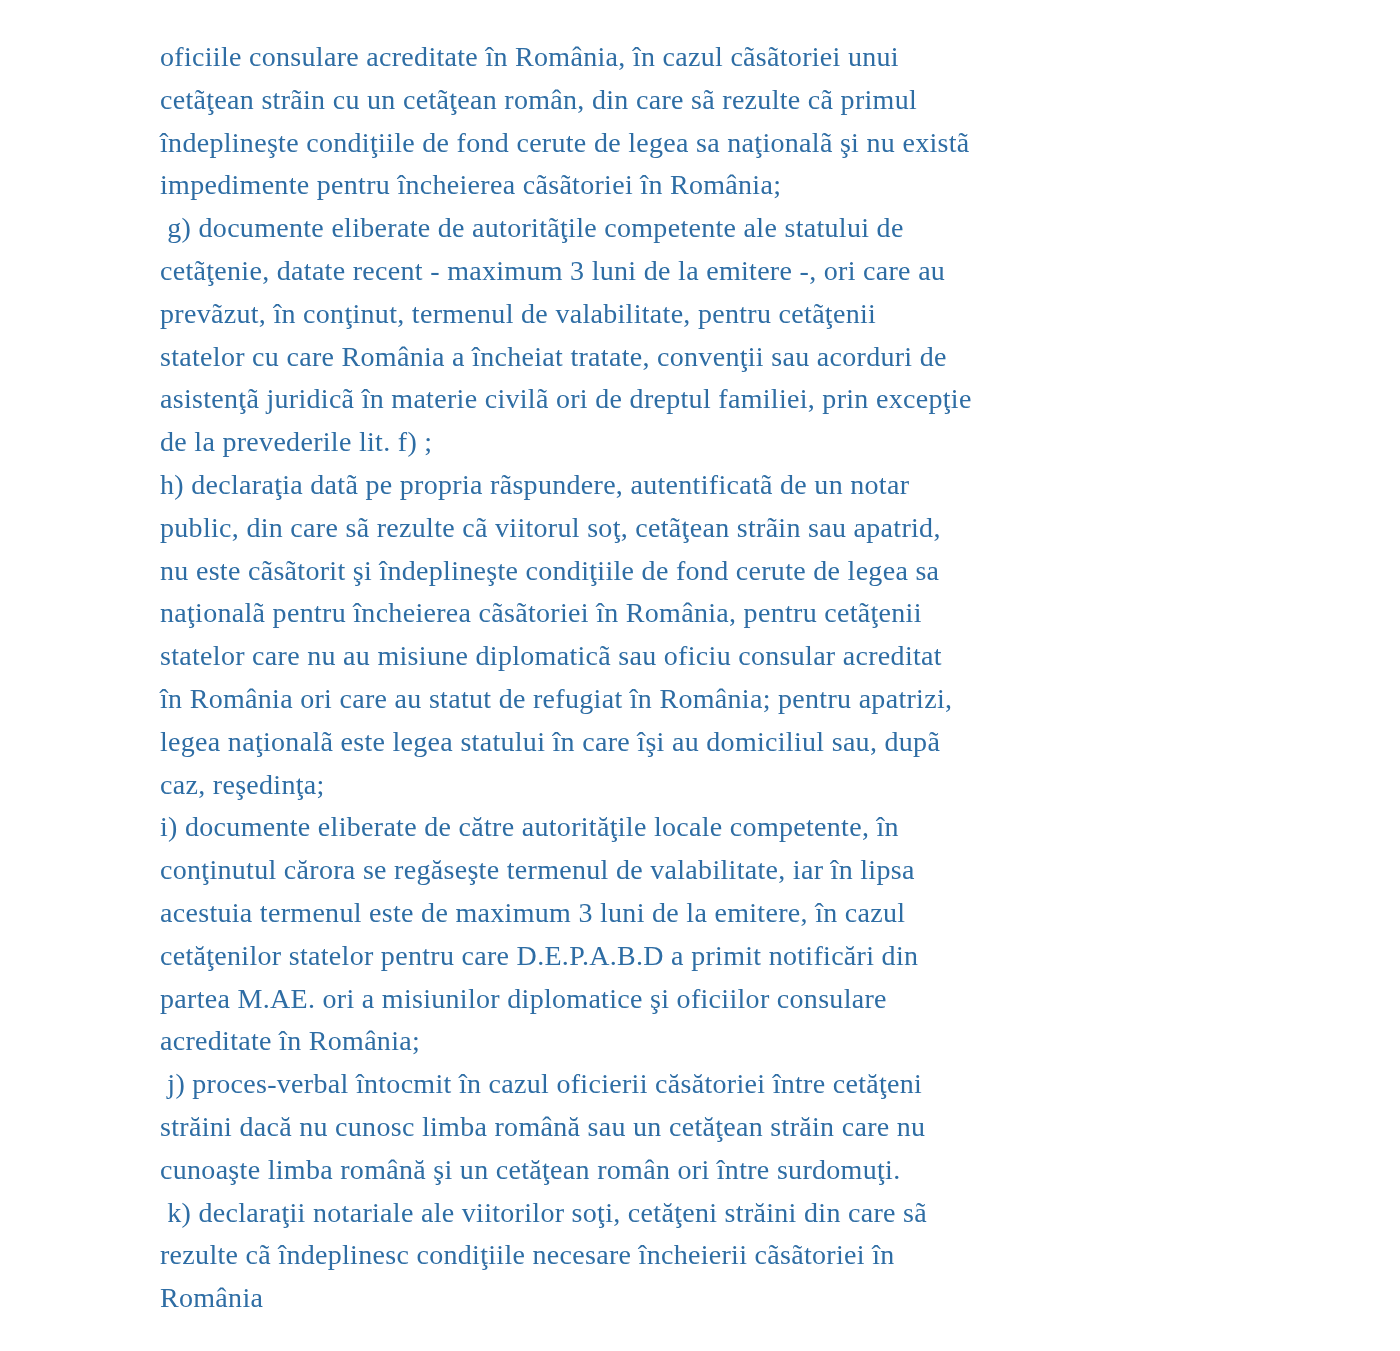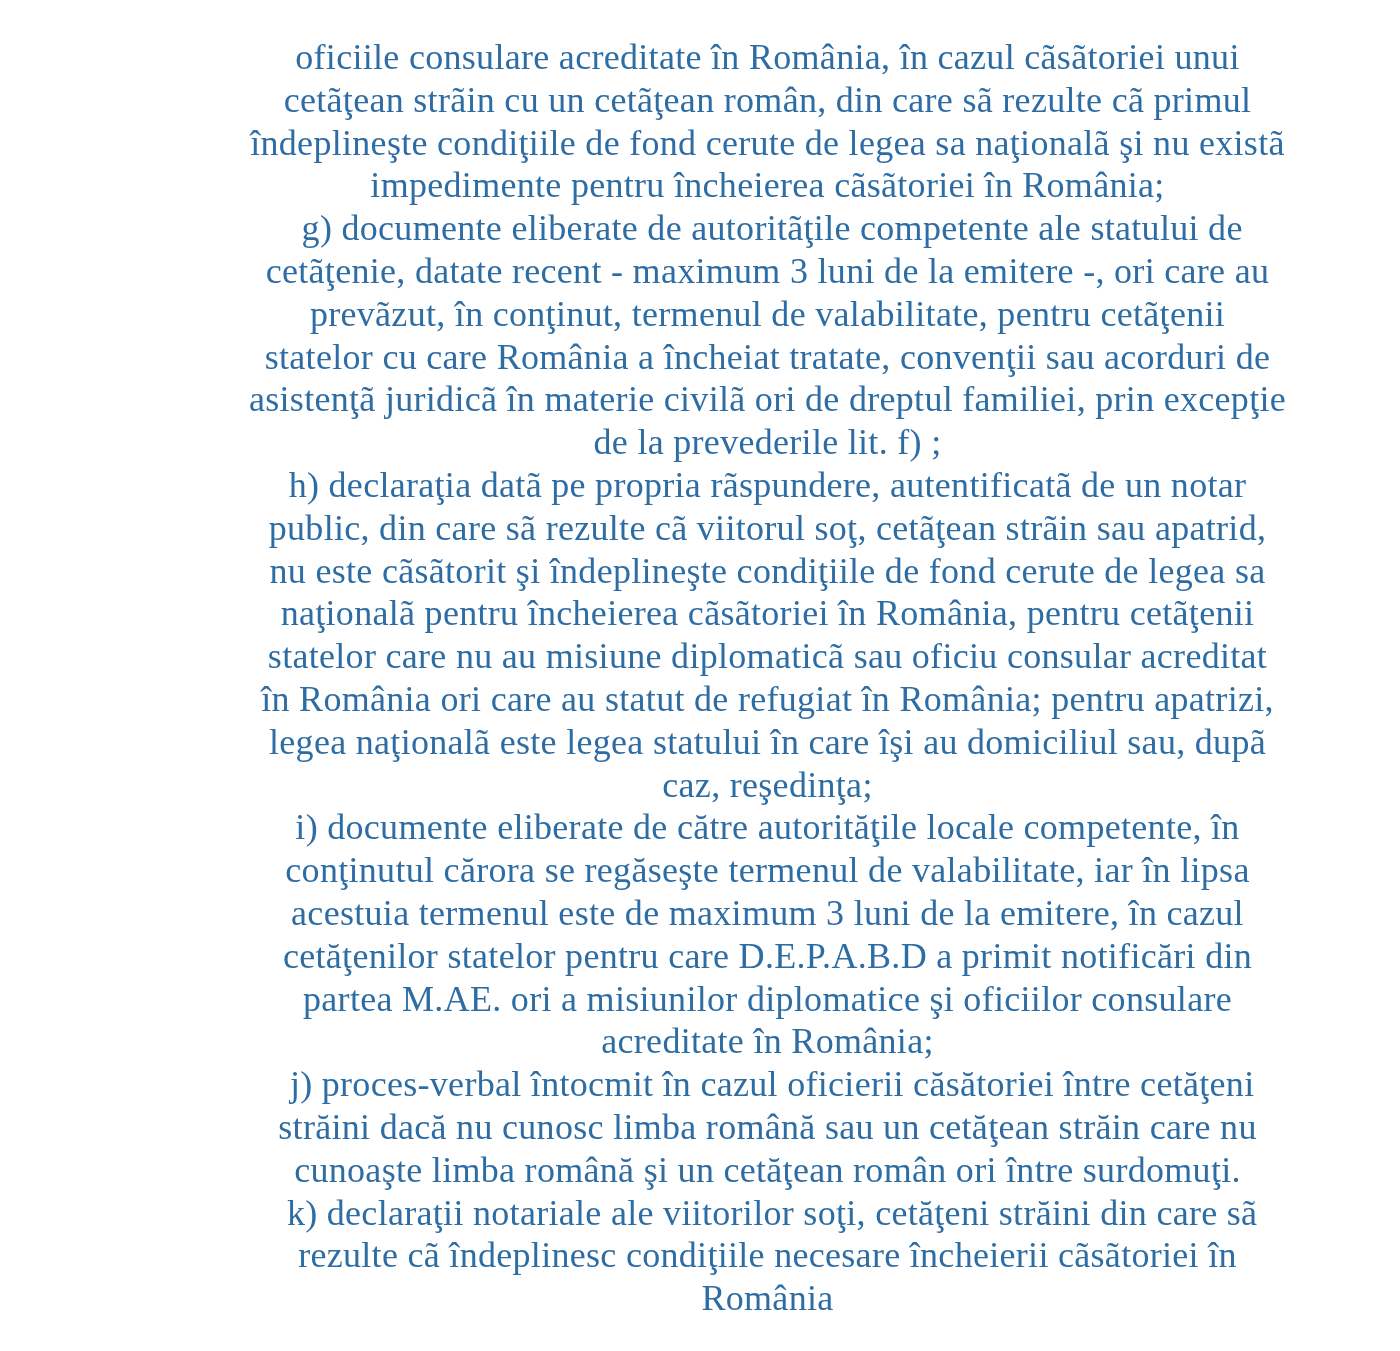--- a/index.html
+++ b/index.html
@@ -13,25 +13,24 @@
     height: 1351px;
     background: #ffffff;
     overflow: hidden;
   }
   .text-block {
     position: absolute;
     left: 160px;
     top: 36px;
     width: 1215px;
     font-family: "Liberation Serif", "DejaVu Serif", serif;
-    font-size: 36px;
+    font-size: 28px;
     line-height: 42.8px;
     letter-spacing: 0.3px;
     white-space: pre-wrap;
-    text-align: center;
   }
   .text-line {
     min-height: 42.8px;
   }
 </style>
 </head>
 <body>
 
 <div class="page">
   <div class="text-block" id="text-block" style="color: rgb(46, 109, 164);"><div class="text-line">oficiile consulare acreditate în România, în cazul cãsãtoriei unui</div><div class="text-line">cetãţean strãin cu un cetãţean român, din care sã rezulte cã primul</div><div class="text-line">îndeplineşte condiţiile de fond cerute de legea sa naţionalã şi nu existã</div><div class="text-line">impedimente pentru încheierea cãsãtoriei în România;</div><div class="text-line"> g) documente eliberate de autoritãţile competente ale statului de</div><div class="text-line">cetãţenie, datate recent - maximum 3 luni de la emitere -, ori care au</div><div class="text-line">prevãzut, în conţinut, termenul de valabilitate, pentru cetãţenii</div><div class="text-line">statelor cu care România a încheiat tratate, convenţii sau acorduri de</div><div class="text-line">asistenţã juridicã în materie civilã ori de dreptul familiei, prin excepţie</div><div class="text-line">de la prevederile lit. f) ;</div><div class="text-line">h) declaraţia datã pe propria rãspundere, autentificatã de un notar</div><div class="text-line">public, din care sã rezulte cã viitorul soţ, cetãţean strãin sau apatrid,</div><div class="text-line">nu este cãsãtorit şi îndeplineşte condiţiile de fond cerute de legea sa</div><div class="text-line">naţionalã pentru încheierea cãsãtoriei în România, pentru cetãţenii</div><div class="text-line">statelor care nu au misiune diplomaticã sau oficiu consular acreditat</div><div class="text-line">în România ori care au statut de refugiat în România; pentru apatrizi,</div><div class="text-line">legea naţionalã este legea statului în care îşi au domiciliul sau, dupã</div><div class="text-line">caz, reşedinţa;</div><div class="text-line">i) documente eliberate de către autorităţile locale competente, în</div><div class="text-line">conţinutul cărora se regăseşte termenul de valabilitate, iar în lipsa</div><div class="text-line">acestuia termenul este de maximum 3 luni de la emitere, în cazul</div><div class="text-line">cetăţenilor statelor pentru care D.E.P.A.B.D a primit notificări din</div><div class="text-line">partea M.AE. ori a misiunilor diplomatice şi oficiilor consulare</div><div class="text-line">acreditate în România;</div><div class="text-line"> j) proces-verbal întocmit în cazul oficierii căsătoriei între cetăţeni</div><div class="text-line">străini dacă nu cunosc limba română sau un cetăţean străin care nu</div><div class="text-line">cunoaşte limba română şi un cetăţean român ori între surdomuţi.</div><div class="text-line"> k) declaraţii notariale ale viitorilor soţi, cetăţeni străini din care sã</div><div class="text-line">rezulte cã îndeplinesc condiţiile necesare încheierii cãsãtoriei în</div><div class="text-line">România</div></div>

